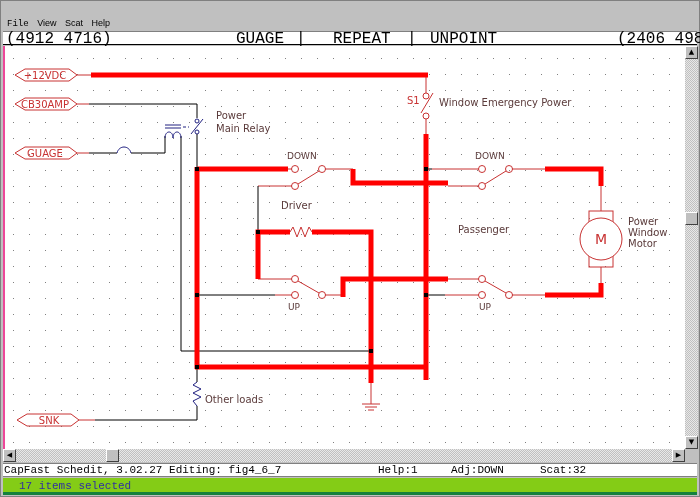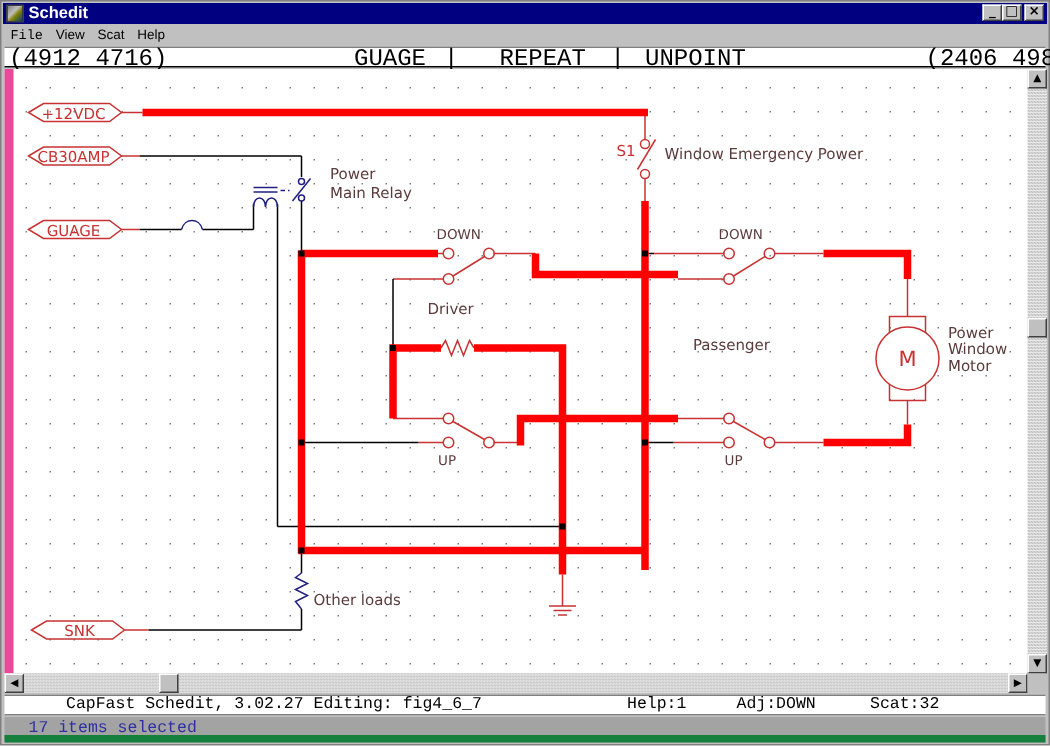--- a/index.html
+++ b/index.html
@@ -9,45 +9,36 @@
   .titlebar .app-icon { position: absolute; left: 2px; top: 1px; width: 12px; height: 12px; background: linear-gradient(135deg,#808080 0%,#c0c0c0 40%,#808000 60%,#004080 100%); border: 1px solid #404040; box-sizing: border-box; }
   .titlebar .title { position: absolute; left: 17px; top: 0; }
   .tb-btns { position: absolute; right: 2px; top: 1px; display: flex; gap: 0; }
   .tb-btn { width: 13px; height: 11px; background: #c0c0c0; border-top: 1px solid #fff; border-left: 1px solid #fff; border-right: 1px solid #404040; border-bottom: 1px solid #404040; box-sizing: border-box; color: #000; font-size: 9px; line-height: 9px; text-align: center; font-weight: bold; font-family: "DejaVu Sans", sans-serif; }
   .tb-btn.close { margin-left: 2px; }
   .menubar { position: absolute; left: 1px; top: 15px; width: 696px; height: 14px; font-size: 9px; line-height: 14px; color: #000; }
   .menubar span { margin-left: 6px; }
   .menubar span:first-child { margin-left: 5px; font-family: Liberation Mono, monospace; }
   .coordbar { position: absolute; left: 2px; top: 30px; width: 694px; height: 14px; background: #fff; border-top: 1px solid #808080; border-bottom: 1px solid #000; font-family: "Liberation Mono", monospace; font-size: 16px; line-height: 14px; color: #000; box-sizing: border-box; }
   .coordbar span { position: absolute; top: 0; white-space: pre; }
-  .canvas-area { position: absolute; left: 2px; top: 45px; width: 682px; height: 403px; background: #fff; border-left: 6px solid #ec4899; }
+  .canvas-area { position: absolute; left: 2px; top: 45px; width: 682px; height: 403px; background: #fff; border-left: 2px solid #ec4899; }
   .vscroll { position: absolute; left: 684px; top: 45px; width: 13px; height: 403px; background: repeating-conic-gradient(#c0c0c0 0% 25%, #e8e8e8 0% 50%) 0 0/2px 2px; }
   .hscroll { position: absolute; left: 2px; top: 448px; width: 682px; height: 13px; background: repeating-conic-gradient(#c0c0c0 0% 25%, #e8e8e8 0% 50%) 0 0/2px 2px; }
   .sb-btn { position: absolute; width: 13px; height: 13px; background: #c0c0c0; border-top: 1px solid #fff; border-left: 1px solid #fff; border-right: 1px solid #404040; border-bottom: 1px solid #404040; box-sizing: border-box; font-size: 7px; line-height: 11px; text-align: center; color: #000; font-family: "DejaVu Sans", sans-serif; }
   .sb-thumb { position: absolute; background: #c0c0c0; border-top: 1px solid #fff; border-left: 1px solid #fff; border-right: 1px solid #404040; border-bottom: 1px solid #404040; box-sizing: border-box; }
   .corner { position: absolute; left: 684px; top: 448px; width: 13px; height: 13px; background: #c0c0c0; }
   .statusbar { position: absolute; left: 2px; top: 462px; width: 694px; height: 14px; background: #fff; border-top: 1px solid #808080; border-bottom: 1px solid #808080; font-family: "Liberation Mono", monospace; font-size: 11px; line-height: 13px; color: #000; box-sizing: border-box; }
-  .statusbar span { position: absolute; top: 0; white-space: pre; margin-left: 40px; }
-  .msgbar { position: absolute; left: 2px; top: 477px; width: 694px; height: 17px; background: #a3a3a3; border-bottom: 5px solid #15803d; font-family: "Liberation Mono", monospace; font-size: 11px; line-height: 17px; color: #3030a0; box-sizing: border-box; }
+  .statusbar span { position: absolute; top: 0; white-space: pre; }
+  .msgbar { position: absolute; left: 2px; top: 477px; width: 694px; height: 17px; background: #84cc16; border-bottom: 3px solid #15803d; font-family: "Liberation Mono", monospace; font-size: 11px; line-height: 17px; color: #3030a0; box-sizing: border-box; }
   .msgbar span { position: absolute; left: 16px; top: 0; white-space: pre; }
   svg text { font-family: "DejaVu Sans", sans-serif; }
 </style>
 </head>
 <body>
 
 <div class="window">
-  <div class="titlebar">
-    <div class="app-icon"></div>
-    <span class="title">Schedit</span>
-    <div class="tb-btns">
-      <div class="tb-btn">_</div>
-      <div class="tb-btn">□</div>
-      <div class="tb-btn close">×</div>
-    </div>
-  </div>
 
   <div class="menubar">
     <span>File</span>
     <span>View</span>
     <span>Scat</span>
     <span>Help</span>
   </div>
 
   <div class="coordbar">
     <span style="left:3px">(4912 4716)</span>

